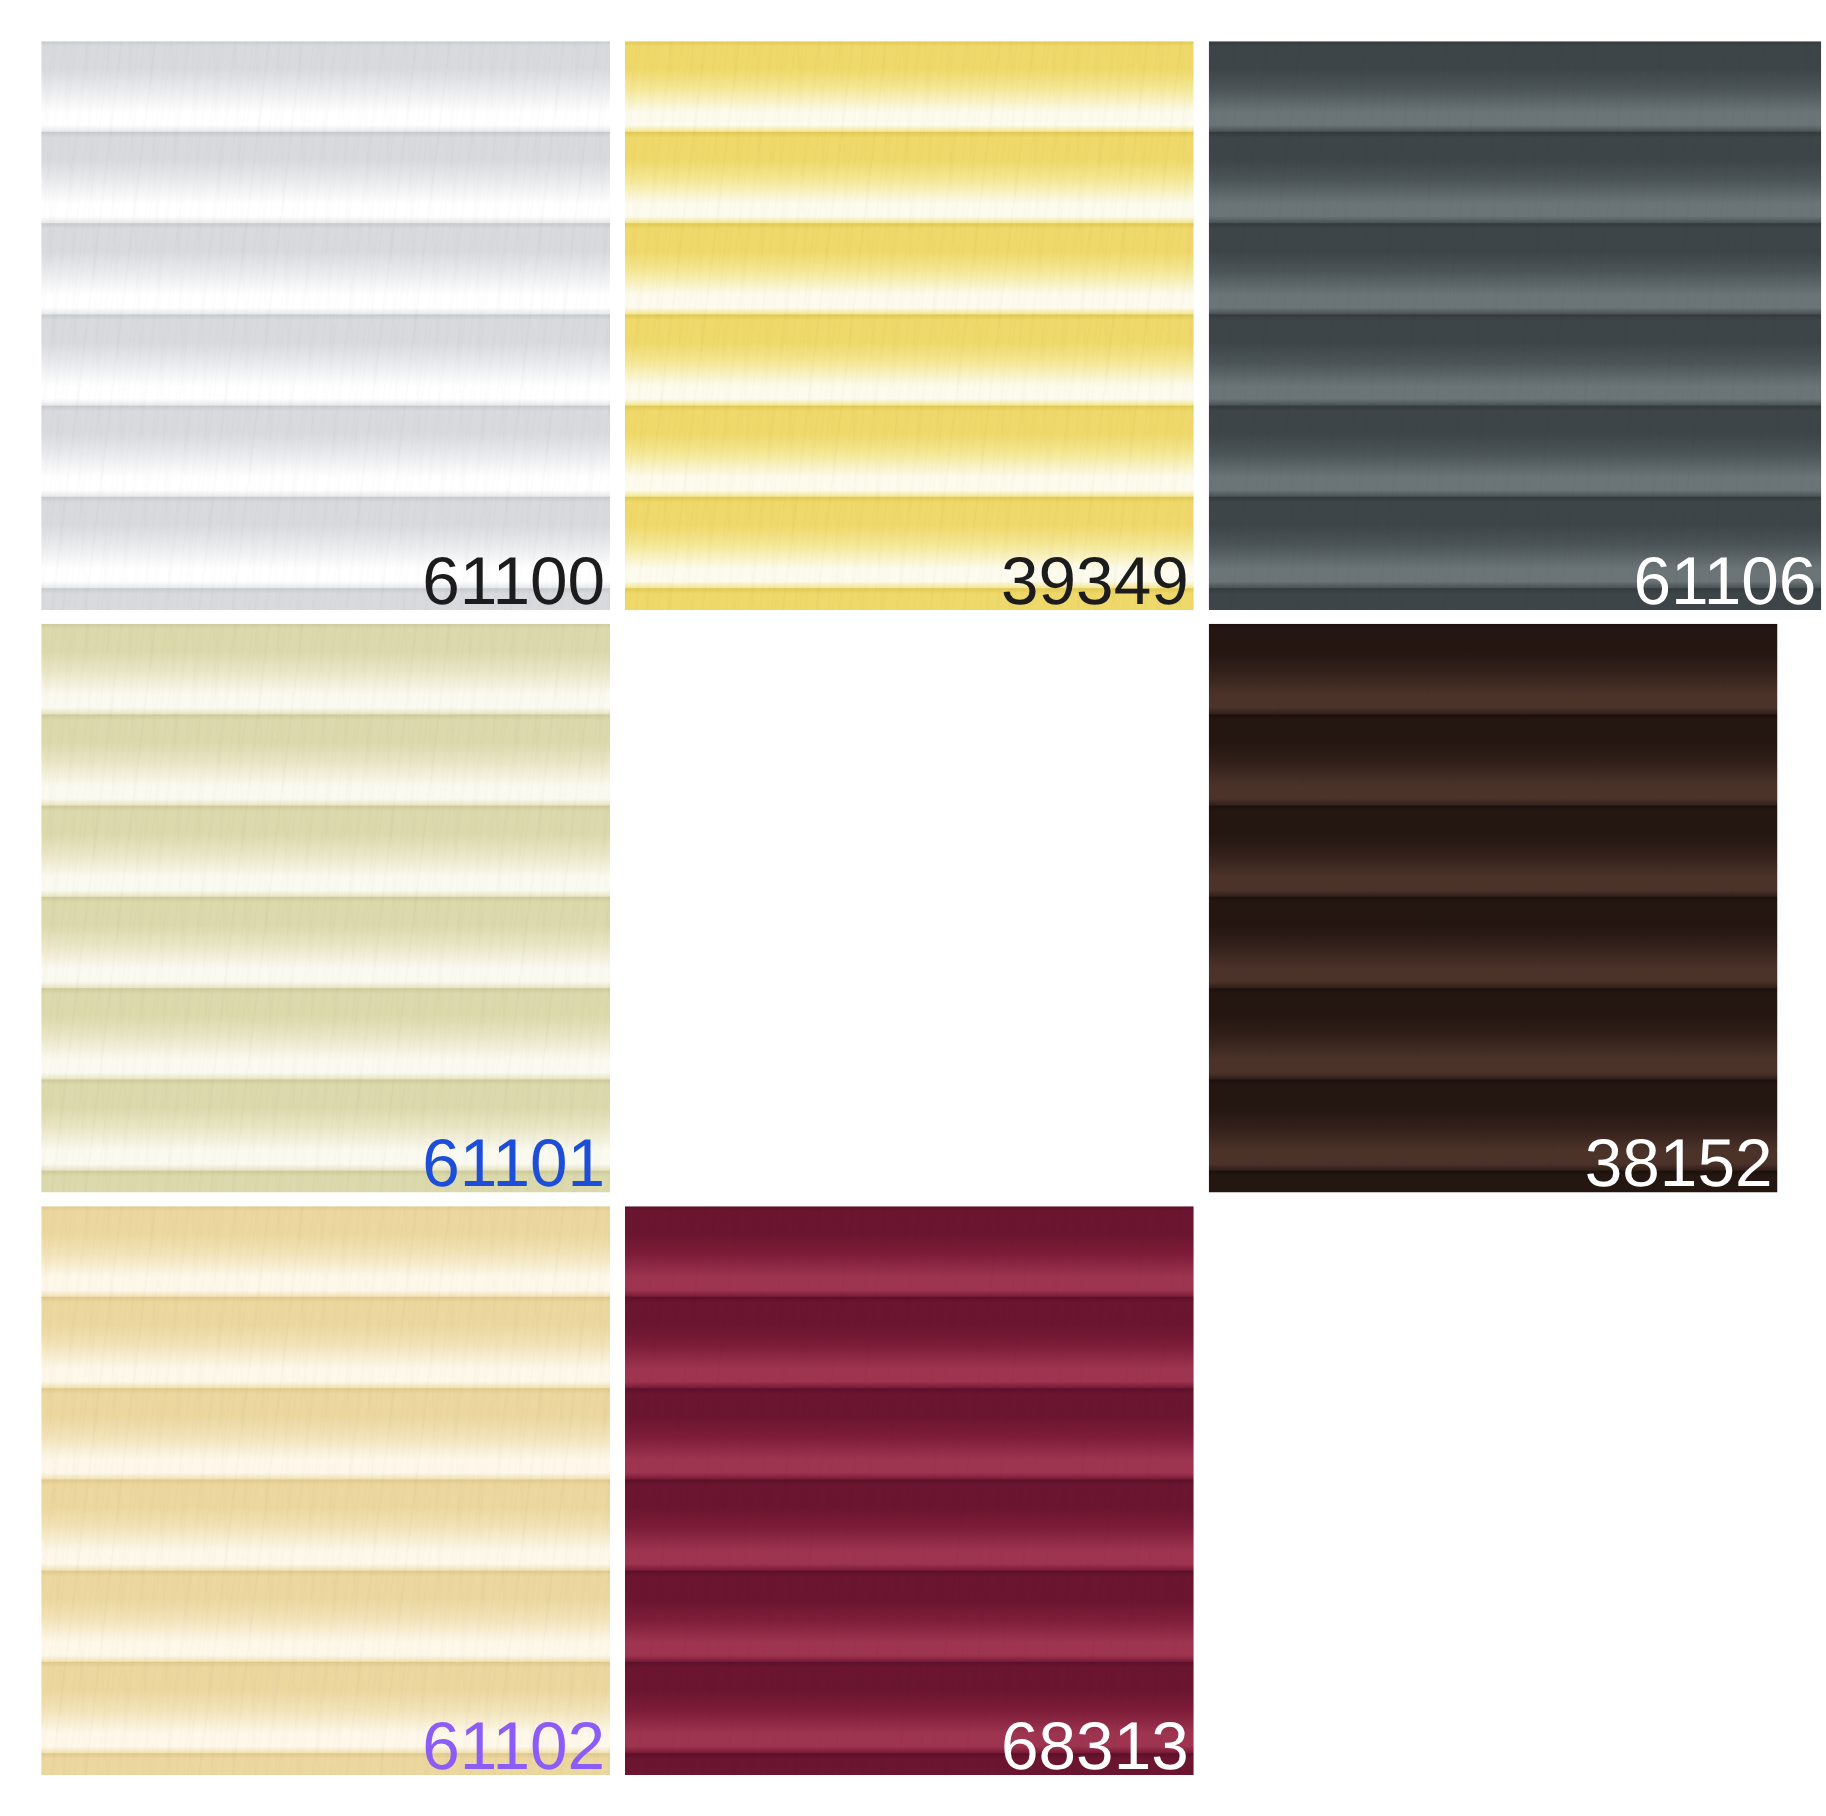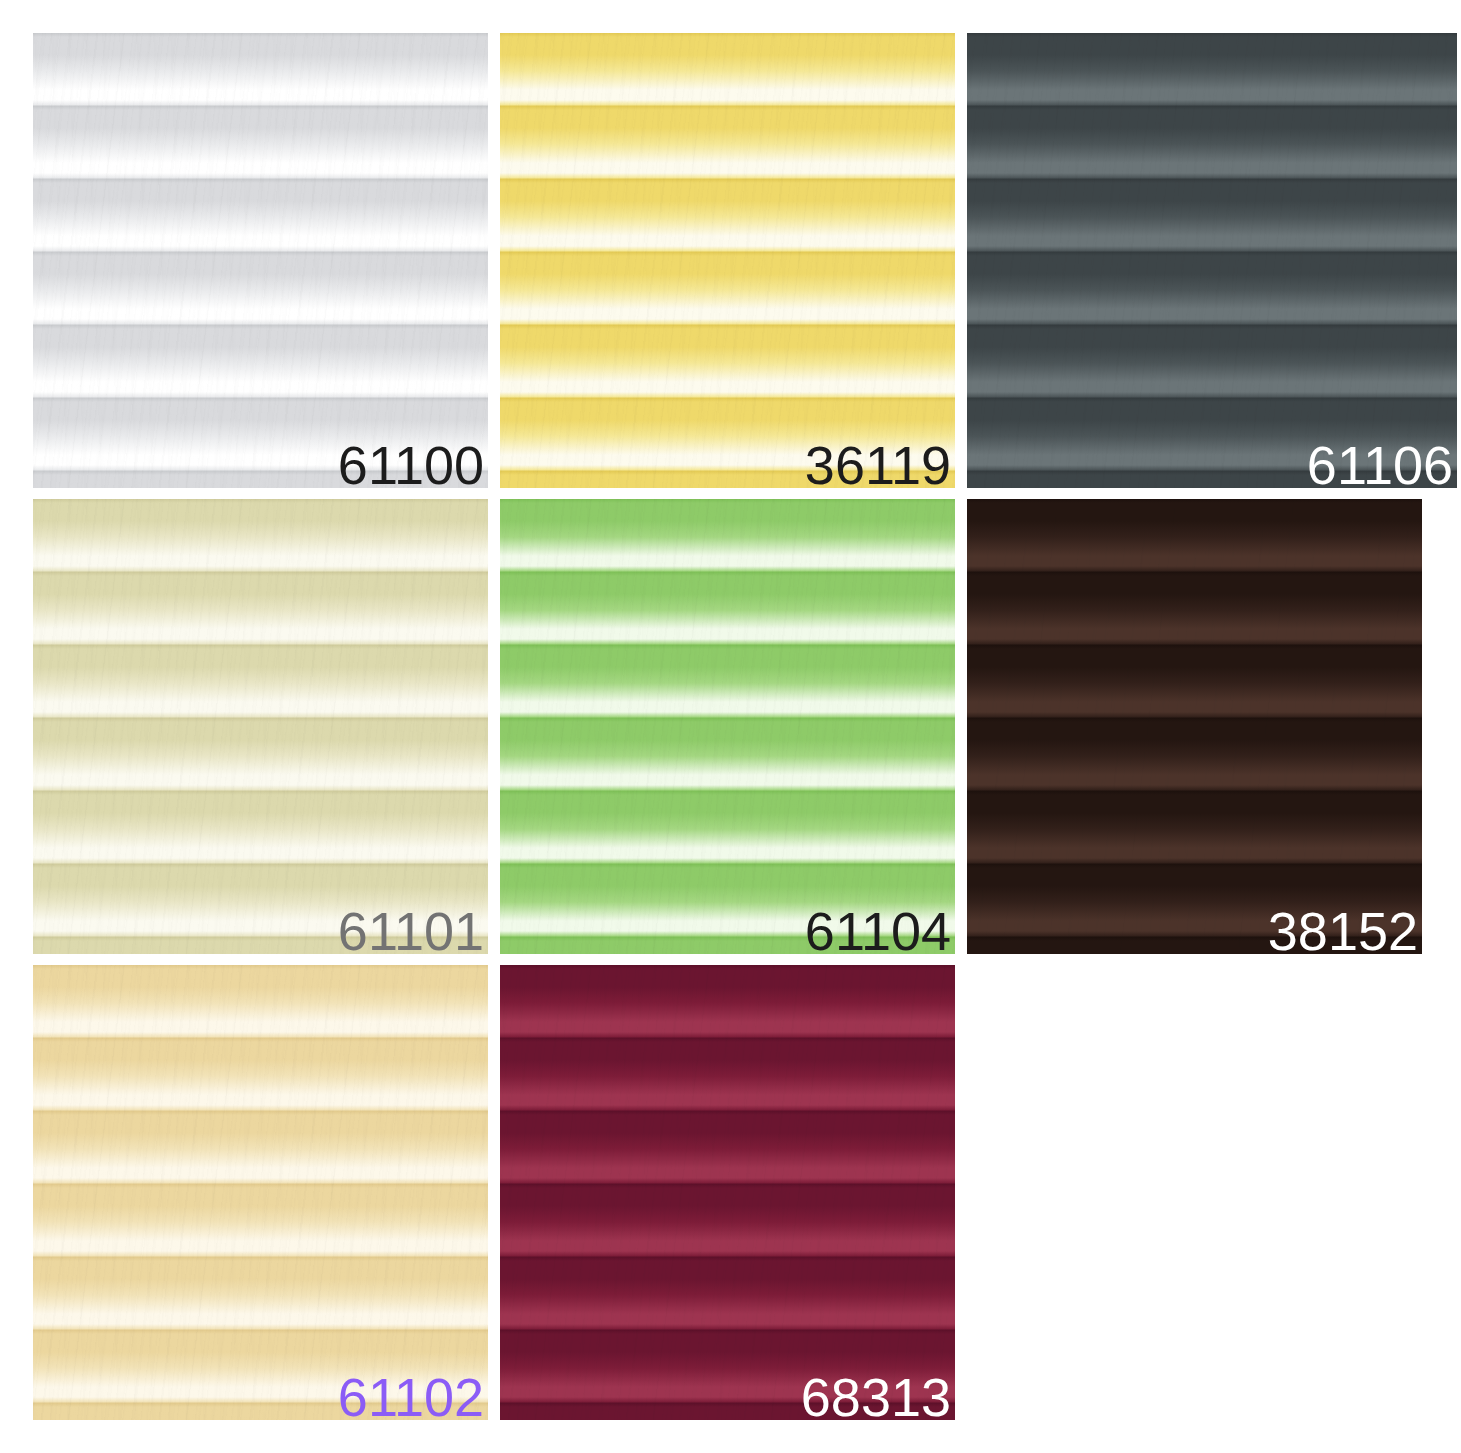--- a/index.html
+++ b/index.html
@@ -59,42 +59,35 @@
         <div class="grad" style="background: repeating-linear-gradient(rgb(201, 203, 206) 0px, rgb(217, 218, 221) 4px, rgb(217, 218, 221) 22px, rgb(233, 234, 236) 38px, rgb(255, 255, 255) 57px, rgb(255, 255, 255) 67px, rgb(233, 234, 236) 72px, rgb(201, 203, 206) 73px);"></div>
         <div class="texture"></div>
       </div>
       <div class="code" style="color: rgb(28, 28, 28);">61100</div>
     </div>
     <div class="swatch" style="left: 500px; top: 33px; width: 455px; height: 455px;">
       <div class="fabric">
         <div class="grad" style="background: repeating-linear-gradient(rgb(227, 202, 85) 0px, rgb(239, 217, 106) 4px, rgb(239, 217, 106) 22px, rgb(245, 232, 150) 38px, rgb(253, 251, 238) 57px, rgb(253, 251, 238) 67px, rgb(245, 232, 150) 72px, rgb(227, 202, 85) 73px);"></div>
         <div class="texture"></div>
       </div>
-      <div class="code" style="color: rgb(28, 28, 28);">36119</div>
+      <div class="code" style="color: rgb(28, 28, 28);">39349</div>
     </div>
     <div class="swatch" style="left: 967px; top: 33px; width: 455px; height: 455px; padding-left: 35px;">
       <div class="fabric">
         <div class="grad" style="background: repeating-linear-gradient(rgb(52, 59, 62) 0px, rgb(61, 69, 72) 4px, rgb(61, 69, 72) 22px, rgb(75, 84, 87) 38px, rgb(107, 117, 120) 57px, rgb(107, 117, 120) 67px, rgb(75, 84, 87) 72px, rgb(52, 59, 62) 73px);"></div>
         <div class="texture"></div>
       </div>
       <div class="code" style="color: rgb(255, 255, 255);">61106</div>
     </div>
     <div class="swatch" style="left: 33px; top: 499px; width: 455px; height: 455px;">
       <div class="fabric">
         <div class="grad" style="background: repeating-linear-gradient(rgb(207, 203, 156) 0px, rgb(220, 217, 173) 4px, rgb(220, 217, 173) 22px, rgb(233, 230, 198) 38px, rgb(251, 250, 240) 57px, rgb(251, 250, 240) 67px, rgb(233, 230, 198) 72px, rgb(207, 203, 156) 73px);"></div>
         <div class="texture"></div>
       </div>
-      <div class="code" style="color: #737373;">61101</div>
-    </div>
-    <div class="swatch" style="left: 500px; top: 499px; width: 455px; height: 455px;">
-      <div class="fabric">
-        <div class="grad" style="background: repeating-linear-gradient(rgb(126, 192, 87) 0px, rgb(142, 203, 104) 4px, rgb(142, 203, 104) 22px, rgb(164, 215, 129) 38px, rgb(241, 250, 234) 57px, rgb(241, 250, 234) 67px, rgb(164, 215, 129) 72px, rgb(126, 192, 87) 73px);"></div>
-        <div class="texture"></div>
-      </div>
-      <div class="code" style="color: rgb(28, 28, 28);">61104</div>
+      <div class="code" style="color: #1d4ed8;">61101</div>
     </div>
     <div class="swatch" style="left: 967px; top: 499px; width: 455px; height: 455px;">
       <div class="fabric">
         <div class="grad" style="background: repeating-linear-gradient(rgb(29, 17, 13) 0px, rgb(36, 22, 17) 4px, rgb(36, 22, 17) 22px, rgb(50, 32, 26) 38px, rgb(76, 51, 42) 57px, rgb(76, 51, 42) 67px, rgb(50, 32, 26) 72px, rgb(29, 17, 13) 73px);"></div>
         <div class="texture"></div>
       </div>
       <div class="code" style="color: rgb(255, 255, 255);">38152</div>
     </div>
     <div class="swatch" style="left: 33px; top: 965px; width: 455px; height: 455px;">
       <div class="fabric">

